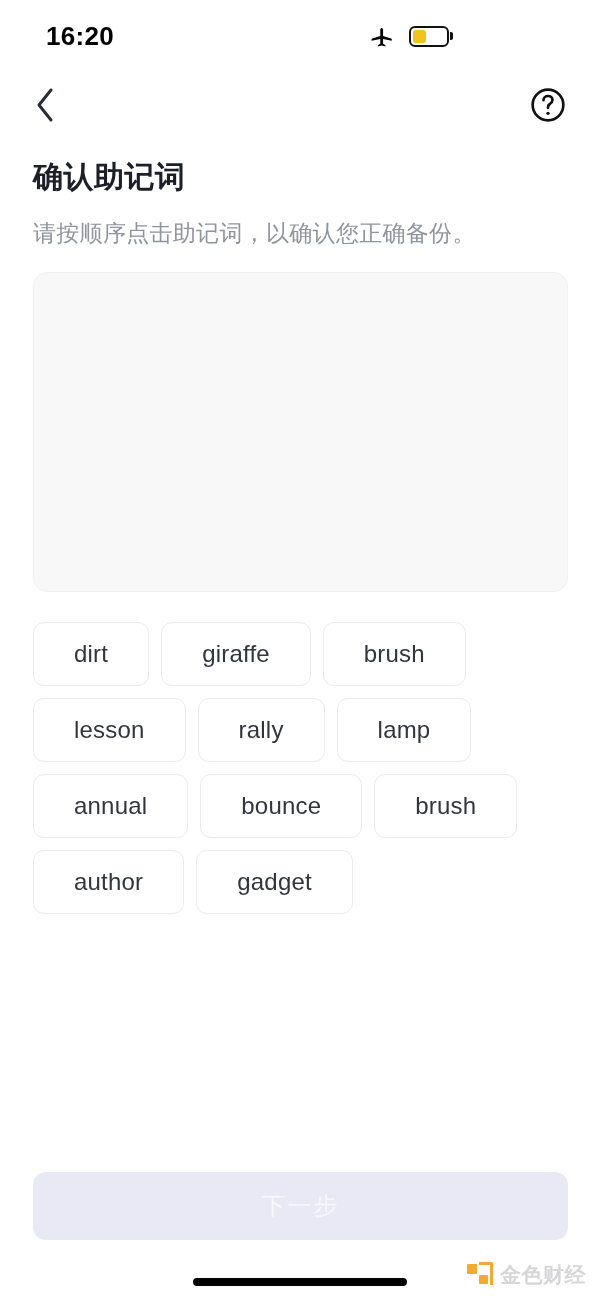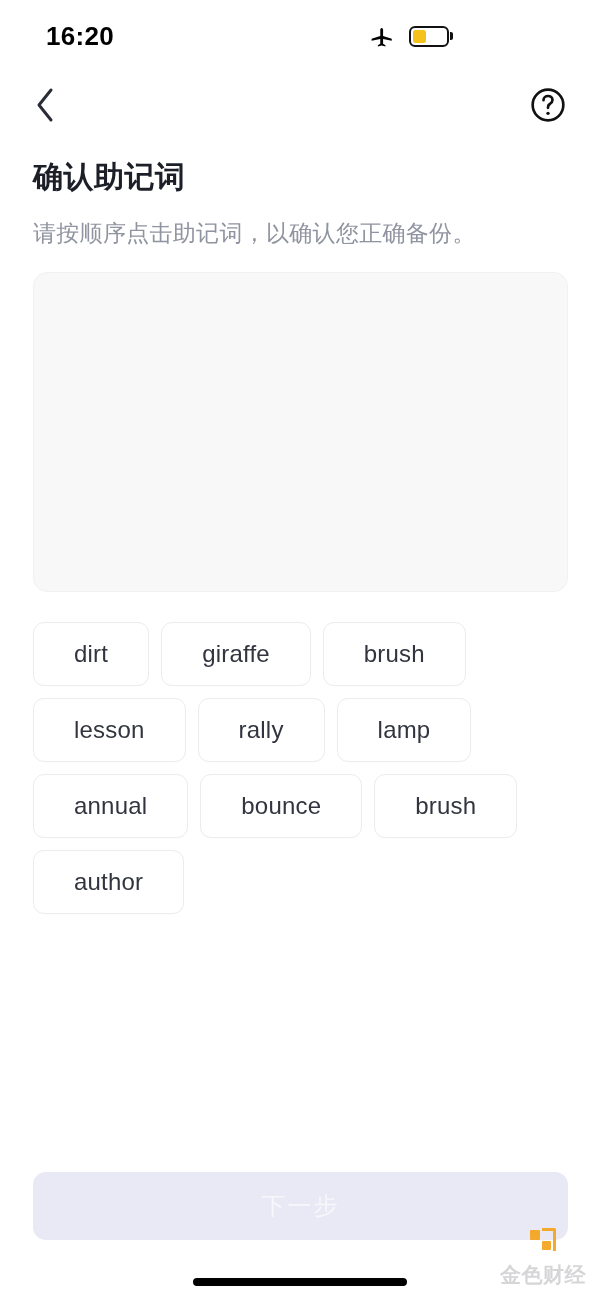--- a/index.html
+++ b/index.html
@@ -91,21 +91,21 @@
 
   
   .home-indicator {
     position:absolute; left:193px; top:1278px;
     width:214px; height:8px; background:#000; border-radius:4px;
   }
 
   
   .watermark {
     position:absolute; right:14px; bottom:10px;
-    display:flex; align-items:center; gap:7px; opacity:0.95;flex-direction:column;
+    display:flex; align-items:center; gap:7px; opacity:0.95;
   }
   .wm-mark { width:26px; height:26px; position:relative; }
   .wm-sq-a {
     position:absolute; left:0; top:2px; width:10px; height:10px;
     background:#F5A623; border-radius:1px;
   }
   .wm-sq-b {
     position:absolute; left:12px; top:0; width:14px; height:23px;
     border:3.5px solid #F5A623; border-left:none; border-bottom:none;
     border-radius:0 2px 0 0;
@@ -173,20 +173,21 @@
       <div class="word-chip">dirt</div>
       <div class="word-chip">giraffe</div>
       <div class="word-chip">brush</div>
       <div class="word-chip">lesson</div>
       <div class="word-chip">rally</div>
       <div class="word-chip">lamp</div>
       <div class="word-chip">annual</div>
       <div class="word-chip">bounce</div>
       <div class="word-chip">brush</div>
       <div class="word-chip">author</div>
+      <div class="word-chip">gadget</div>
     </div>
 
   <div class="next-btn">下一步</div>
 
   <div class="home-indicator"></div>
 
   <div class="watermark">
     <span class="wm-mark">
       <span class="wm-sq-a"></span>
       <span class="wm-sq-b"></span>

